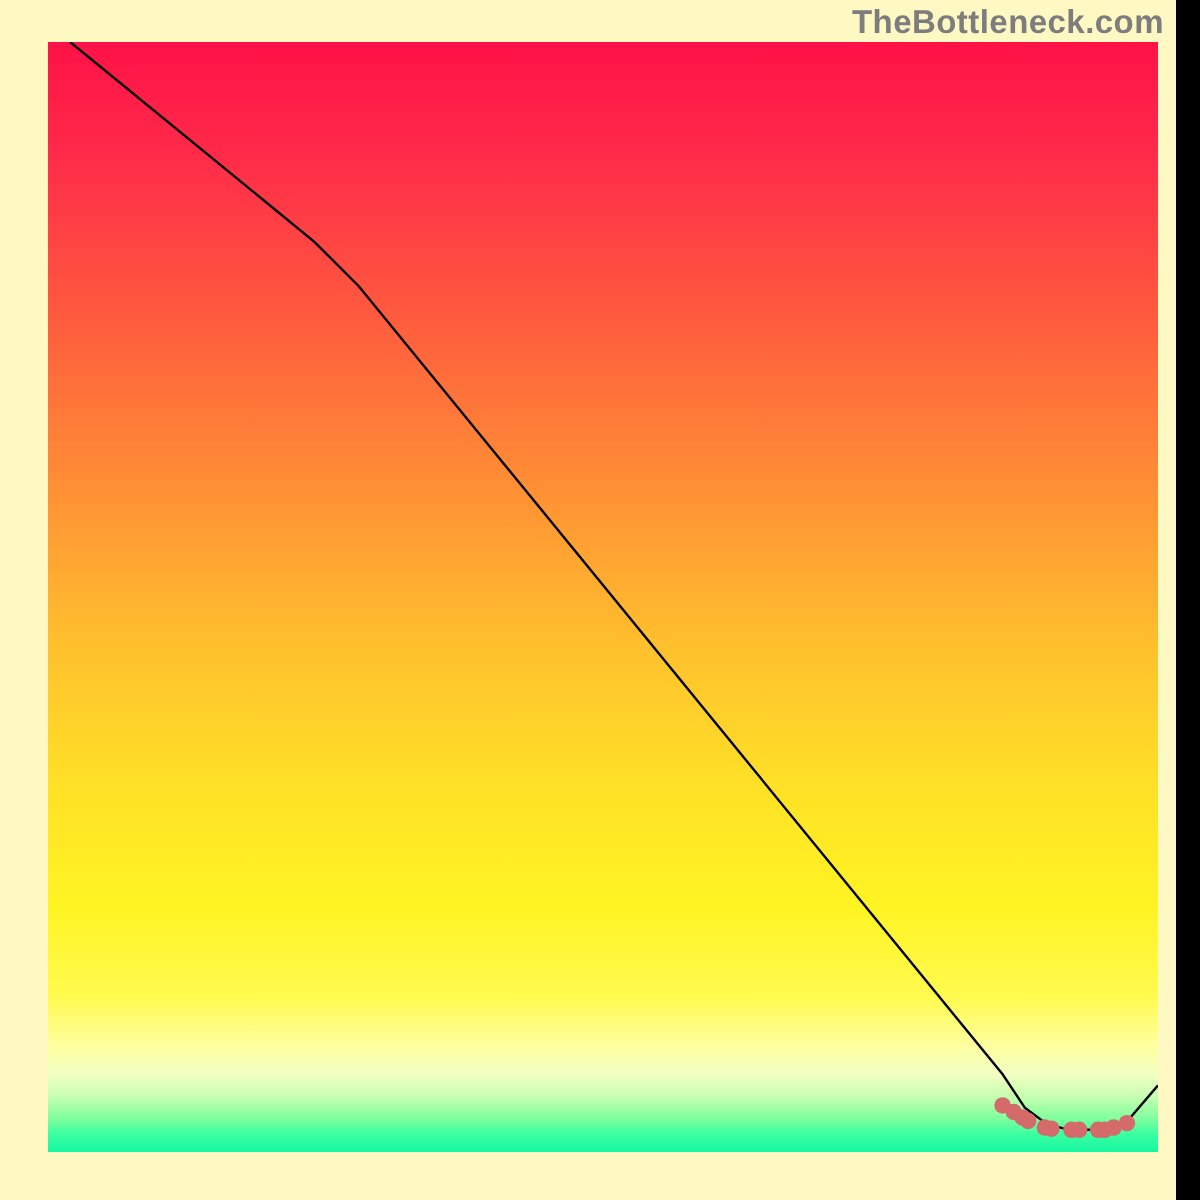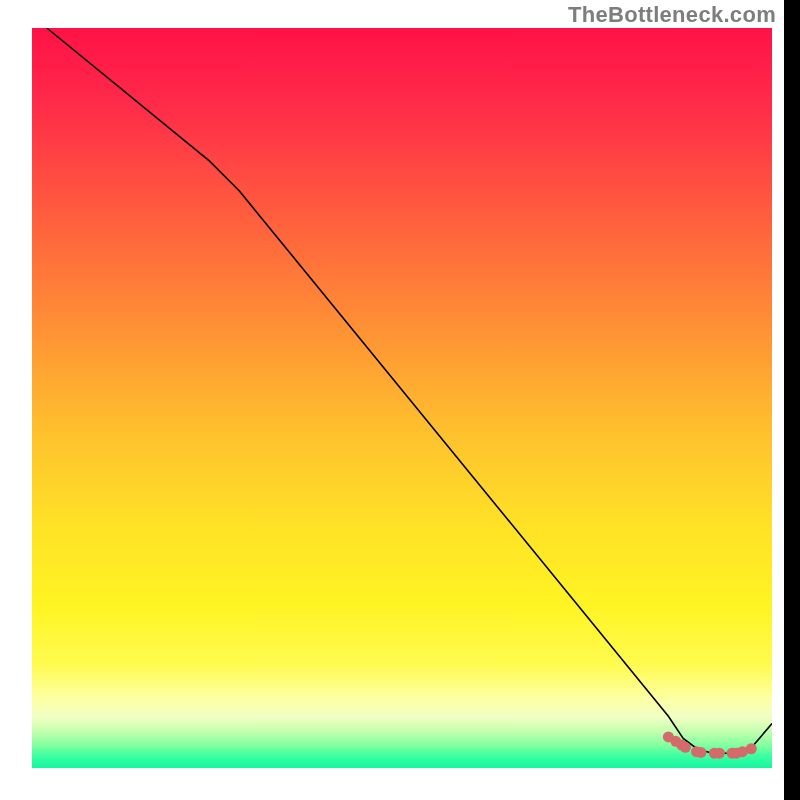--- a/index.html
+++ b/index.html
@@ -8,21 +8,21 @@
     width: 800px;
     height: 800px;
     background: #000;
     overflow: hidden;
     font-family: Arial, Helvetica, sans-serif;
   }
   .stage {
     position: relative;
     width: 784px;
     height: 800px;
-    background: #ffffff;
+    background: #fef9c3;
   }
   .watermark {
     position: absolute;
     top: 2px;
     right: 8px;
     color: #7d7d7d;
     font-size: 22px;
     font-weight: 600;
     letter-spacing: 0.3px;
     z-index: 5;

